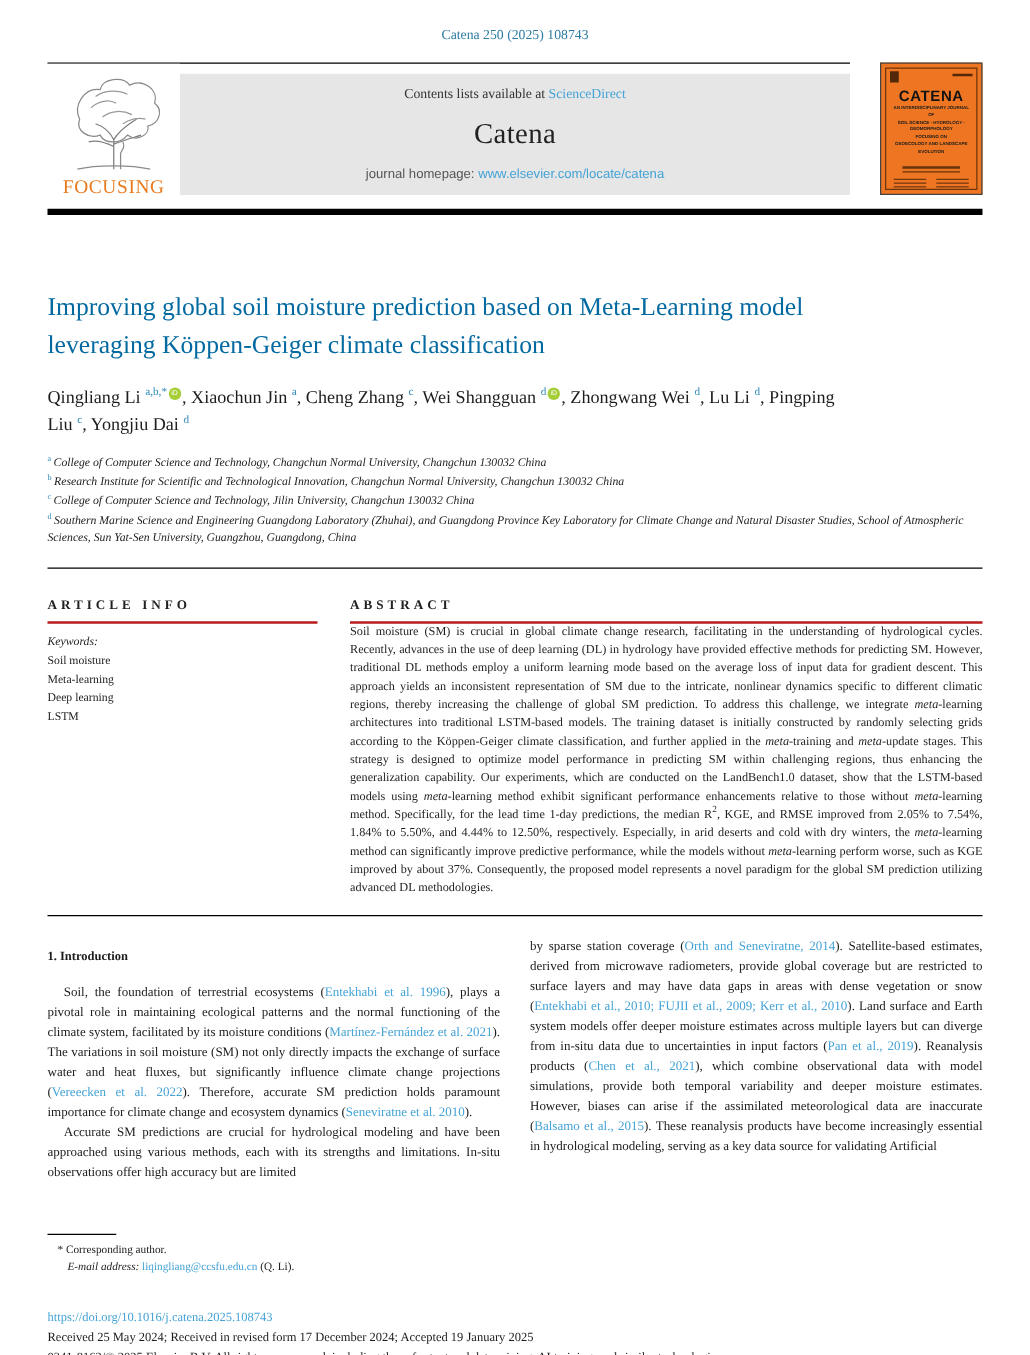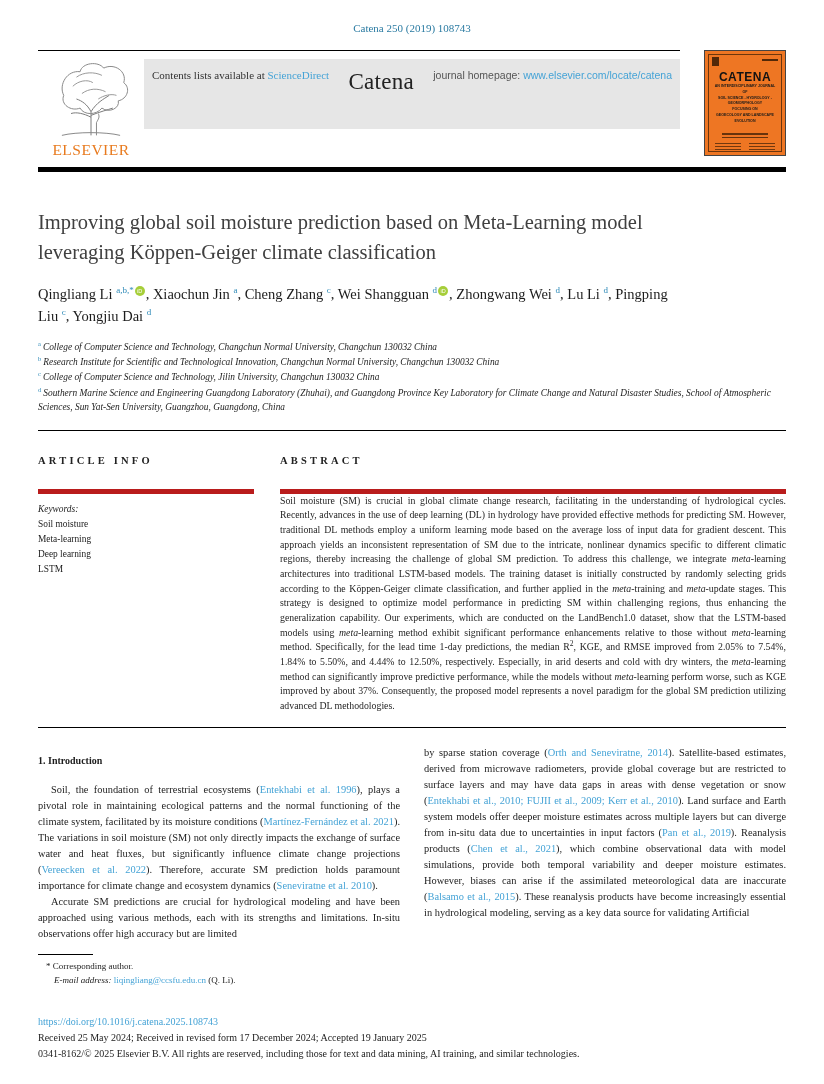--- a/index.html
+++ b/index.html
@@ -13,22 +13,22 @@
 
   
   .citation { margin-top:22px; text-align:center; font-size:11px; color:#2b7ba2; }
 
   
   .header-wrap { display:flex; align-items:stretch; margin:16px 38px 0 38px; }
   .header-main { flex:1 1 auto; border-top:1.5px solid #000; display:flex; }
   .logo-block { width:106px; background:#fff; padding-top:8px; text-align:center; }
   .logo-block svg { display:block; margin:0 auto; }
   .elsevier-word { font-size:15.5px; letter-spacing:0.5px; color:#e87a1e; margin-top:2px; font-family:"Liberation Serif", serif; }
-  .band { flex:1 1 auto; background:#e6e6e6; margin-top:8px; height:70px;
-          display:flex; flex-direction:row; justify-content:space-between;
+  .band { flex:1 1 auto; background:#e6e6e6; margin-top:8px; height:97px;
+          display:flex; flex-direction:column; justify-content:space-between;
           text-align:center; padding:10px 8px 11px 8px; }
   .band-contents { font-size:11px; color:#333; }
   .band-title { font-size:23px; color:#222; letter-spacing:0.3px; }
   .band-home { font-family:"Liberation Sans", sans-serif; font-size:10.5px; color:#555; }
   .lnk { color:#45a3d6; }
   .band a, .lnk { text-decoration:none; }
 
   
   .cover { width:82px; height:106px; margin-left:24px; background:#ee7623;
            border:1px solid #444; padding:3px; flex:0 0 auto; }
@@ -44,77 +44,77 @@
   .cover-emblem { width:8px; height:8px; border-radius:50%; background:rgba(30,15,0,.8); margin:3px 0; }
   .cover-smallbars { width:70%; display:flex; flex-direction:column; gap:2px; margin-top:3px; }
   .cover-smallbars div { height:1.5px; background:rgba(30,15,0,.65); }
   .cover-cols { width:90%; display:flex; justify-content:space-between; margin-top:5px; }
   .cover-col { width:44%; display:flex; flex-direction:column; gap:1.8px; }
   .cover-col div { height:1.2px; background:rgba(30,15,0,.6); }
 
   .thick-rule { height:5px; background:#000; margin:8px 38px 0 38px; }
 
   
-  .title { margin-top:36px; font-size:20.5px; line-height:1.44; color:#404040; max-width:660px; }
+  .title { margin-top:60px; font-size:20.5px; line-height:1.44; color:#0369a1; max-width:660px; }
   .authors { margin-top:17px; font-size:14.5px; line-height:1.5; max-width:640px; }
   .s { font-size:9px; color:#2e8ab8; vertical-align:super; line-height:0;margin-top:20px; }
   .sup { font-size:7.5px; vertical-align:super; line-height:0; }
   .i { font-style:italic; }
   .orcid { display:inline-flex; align-items:center; justify-content:center;
            width:10px; height:10px; border-radius:50%; background:#a6ce39;
            color:#fff; font-size:5.5px; font-family:"Liberation Sans", sans-serif;
            vertical-align:super; margin:0 1px; }
   .affils { margin-top:11px; font-size:9.4px; font-style:italic; line-height:1.52; color:#222; }
   .affils .aff-sup { font-style:normal; font-size:6.5px; color:#2e8ab8; vertical-align:super; margin-right:2px; }
 
   .hairline { border:none; border-top:1px solid #000; margin-top:15px; }
 
   
   .info-grid { display:grid; grid-template-columns:216px 1fr; column-gap:26px; margin-top:24px; }
   .col-head { font-size:10.5px; font-weight:bold; letter-spacing:3.2px; color:#222;
-              border-bottom:5px solid #b91c1c; padding-bottom:23px; }
+              border-bottom:2px solid #b91c1c; padding-bottom:7px; }
   .keywords { margin-top:8px; font-size:9.4px; line-height:1.62; }
   .kw-label { font-style:italic; }
   .abstract-body { margin-top:0; font-size:9.8px; line-height:1.5; text-align:justify; color:#1e1e1e; }
 
   .full-rule { border:none; border-top:1px solid #000; margin-top:13px; }
 
   
   .intro { display:flex; column-gap:24px; margin-top:17px; }
   .col { width:362px; font-size:10.4px; line-height:1.54; text-align:justify; }
   .sec-head { font-size:10px; font-weight:bold; margin:8px 0 14px 0; text-align:left; }
   .col p.indent { text-indent:13px; }
-  .footnote { margin-top:12px; font-size:9px; line-height:1.55; text-align:left; }
+  .footnote { margin-top:40px; font-size:9px; line-height:1.55; text-align:left; }
   .fn-rule { width:55px; border:none; border-top:1px solid #000; margin:0 0 5px 0; }
   .fn1 { padding-left:8px; }
   .fn2 { padding-left:16px; }
   .fn2 .em { font-style:italic; }
 
   
   .footer { margin-top:26px; font-size:10px; line-height:1.6; }
   .doi { color:#45a3d6; }
 </style>
 </head>
 <body>
 
-<div class="citation">Catena 250 (2019) 108743</div>
+<div class="citation">Catena 250 (2025) 108743</div>
 
 <div class="header-wrap">
   <div class="header-main">
     <div class="logo-block">
       <span>
         <svg width="92" height="80" viewBox="0 0 100 88" fill="none" stroke="#7c7c7c" stroke-width="1.1">
           <path d="M50 84 L50 58 M50 58 C46 50 40 46 34 44 M50 58 C56 48 64 44 70 40 M50 64 C42 60 34 58 28 60 M50 62 C60 58 68 56 74 54"></path>
           <path d="M20 40 C14 28 24 12 38 14 C40 4 58 2 64 10 C76 4 90 14 86 26 C94 32 90 44 80 46 C82 54 70 60 62 54 C56 62 42 62 38 54 C28 58 16 50 20 40 Z" stroke="#8a8a8a"></path>
           <path d="M30 30 C36 24 46 22 52 26 M40 38 C48 32 58 32 66 36 M34 20 C42 14 54 14 62 18 M58 44 C64 40 72 38 78 40" stroke="#9a9a9a"></path>
           <path d="M18 84 C34 80 66 80 82 84" stroke="#8a8a8a"></path>
           <path d="M56 70 C58 66 60 64 58 60 M56 70 L56 84" stroke="#8a8a8a"></path>
         </svg>
       </span>
-      <div class="elsevier-word">ELSEVIER</div>
+      <div class="elsevier-word">FOCUSING</div>
     </div>
     <div class="band">
       <div class="band-contents"><span>Contents lists available at </span><span class="lnk">ScienceDirect</span></div>
       <div class="band-title">Catena</div>
       <div class="band-home"><span>journal homepage: </span><span class="lnk">www.elsevier.com/locate/catena</span></div>
     </div>
   </div>
   <div class="cover">
     <div class="cover-inner">
       <div class="cover-top">

